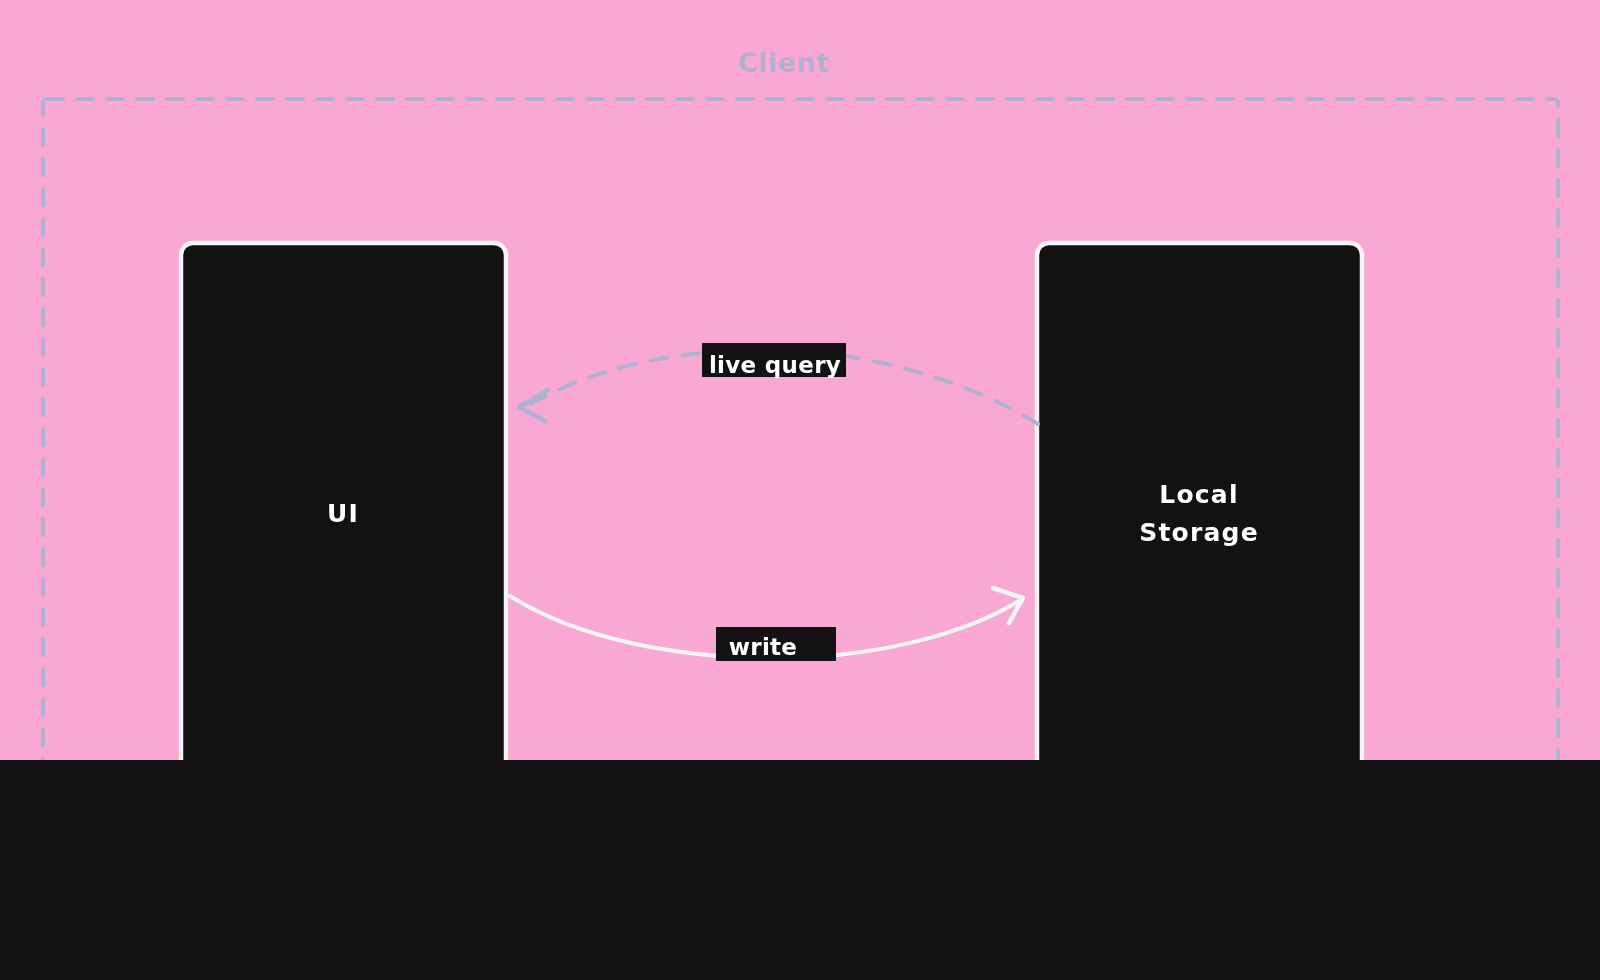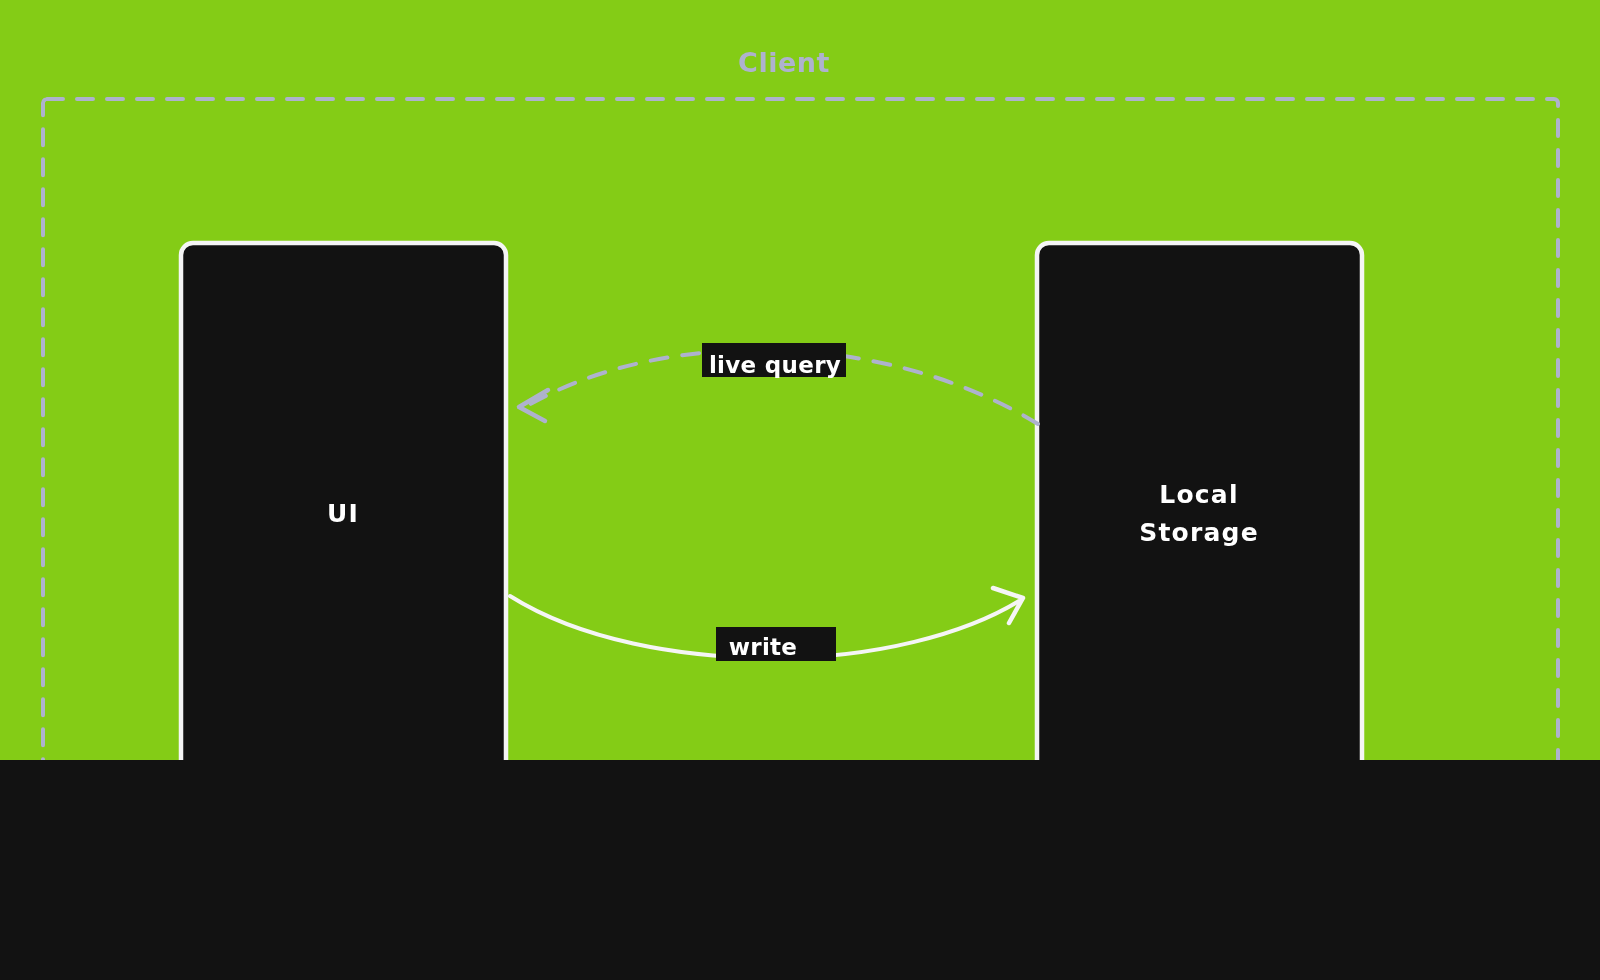--- a/index.html
+++ b/index.html
@@ -4,21 +4,21 @@
 <style>
   html, body {
     margin: 0;
     padding: 0;
     background: #121212;
   }
   #stage {
     position: relative;
     width: 1600px;
     height: 760px;
-    background: #84cc16;
+    background: #f9a8d4;
     overflow: hidden;
     font-family: "DejaVu Sans", sans-serif;
   }
   #diagram-svg {
     position: absolute;
     left: 0;
     top: 0;
     width: 1600px;
     height: 980px;
   }

